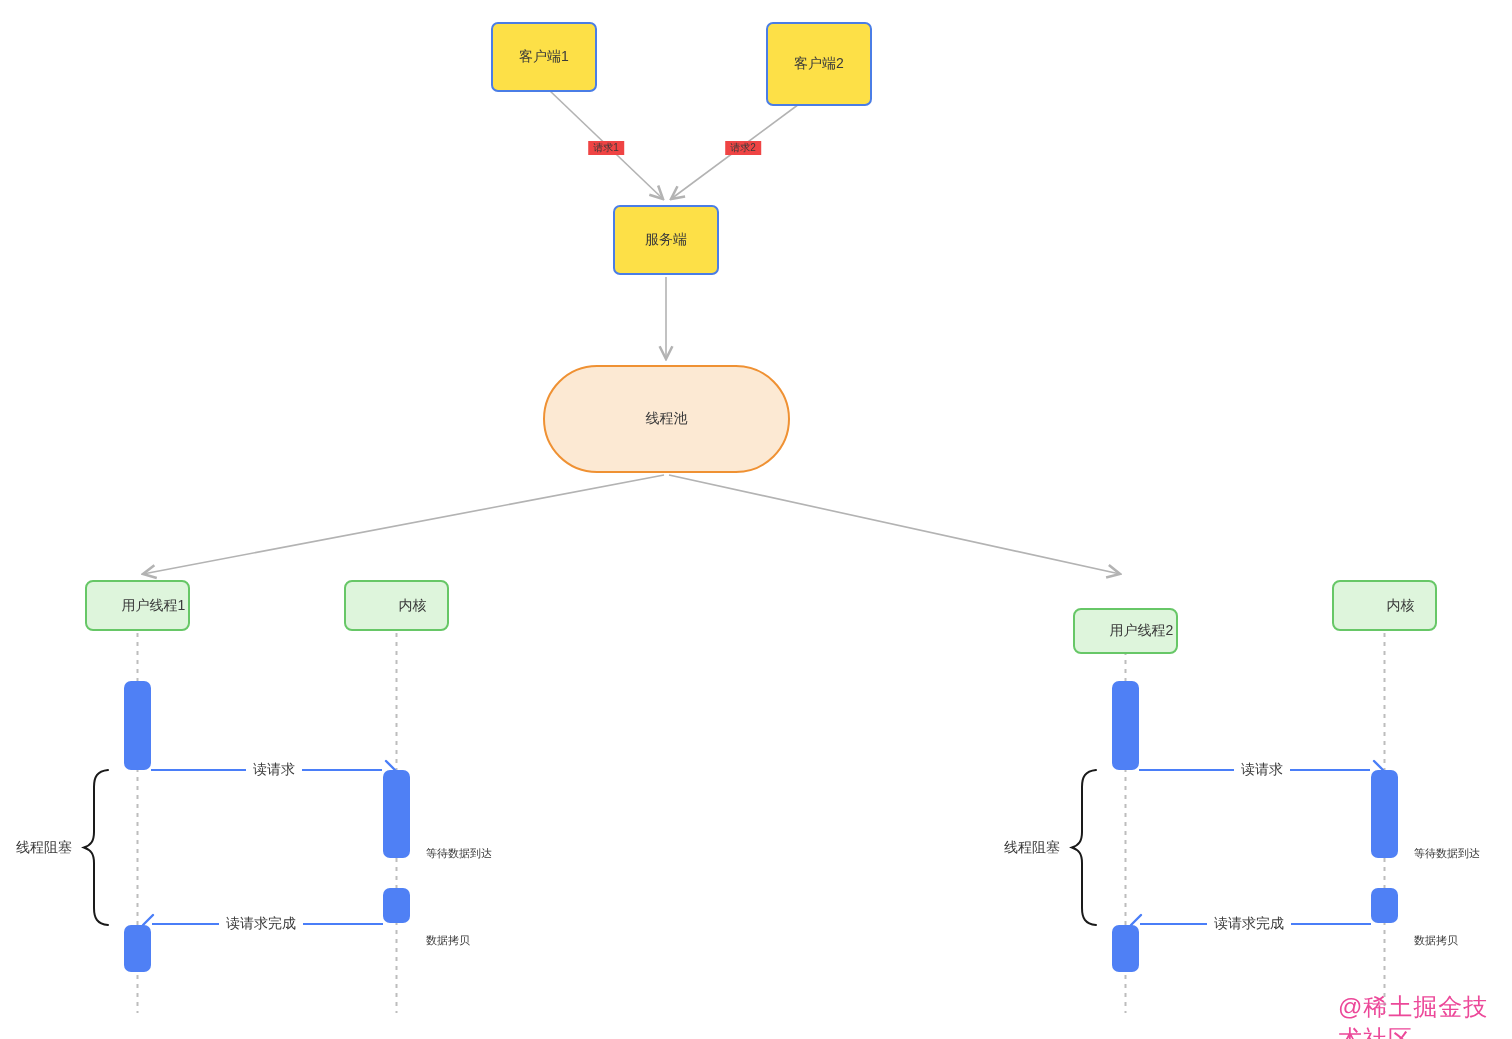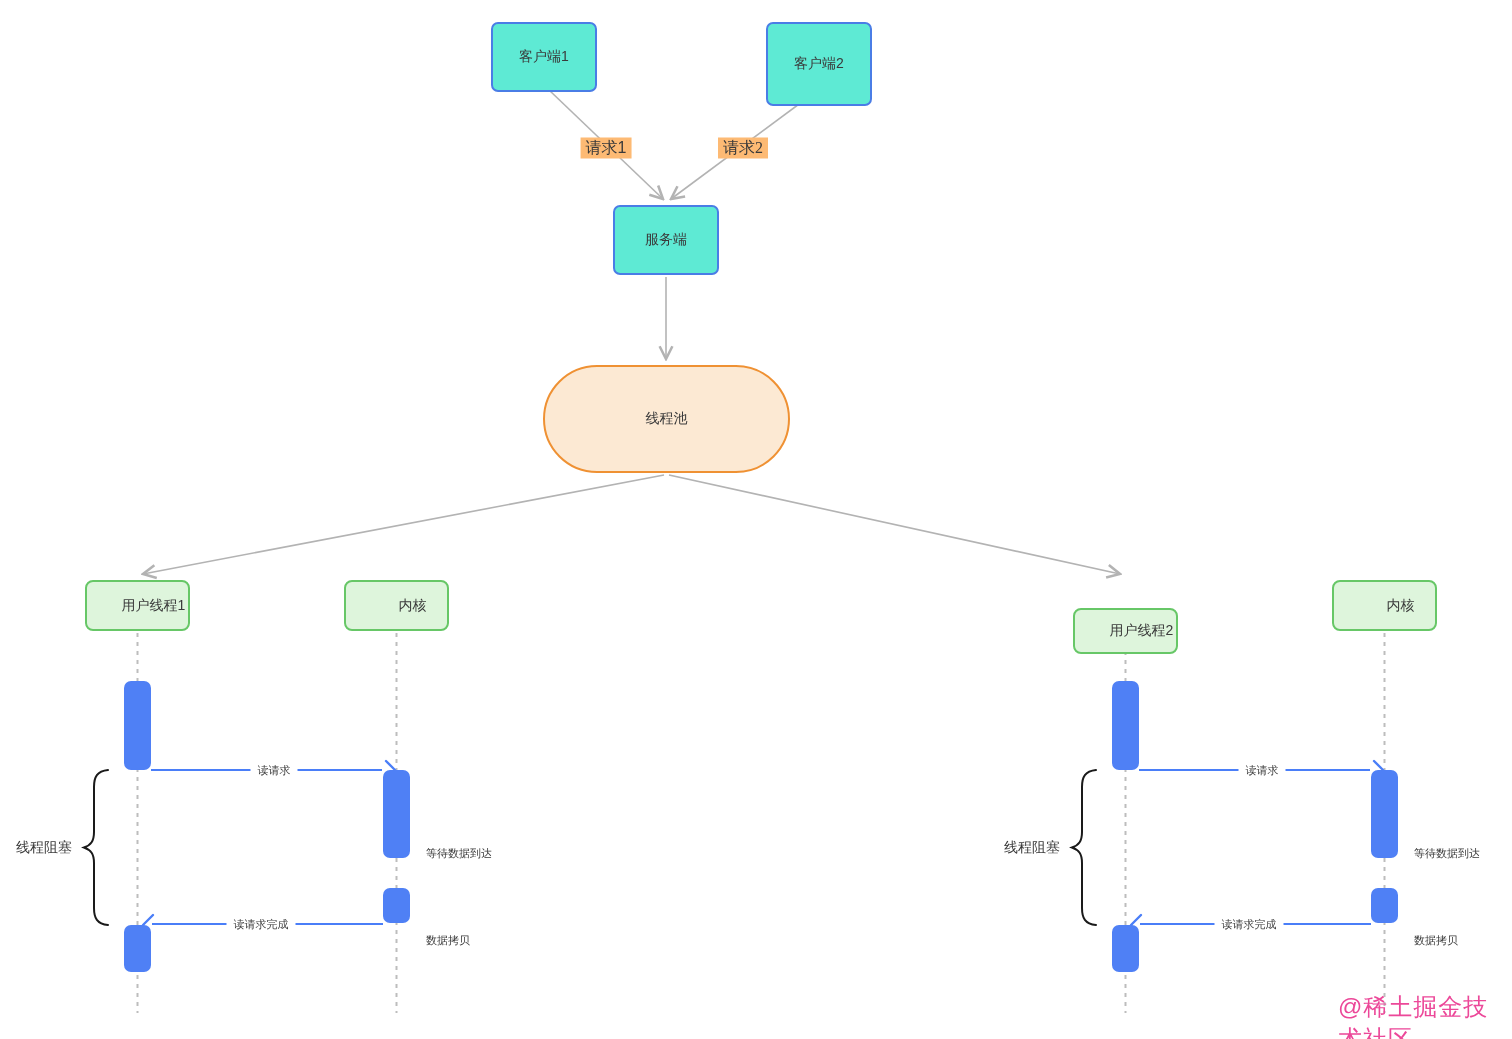--- a/index.html
+++ b/index.html
@@ -5,31 +5,31 @@
   html,body { margin:0; padding:0; background:#ffffff; }
   .canvas {
     position:relative; width:1512px; height:1039px; overflow:hidden;
     background:#ffffff; font-family:"Liberation Sans", sans-serif; color:#3a3a3a;
   }
   svg.layer { position:absolute; left:0; top:0; }
   .node {
     position:absolute; display:flex; align-items:center; justify-content:center;
     font-size:14px; box-sizing:border-box; white-space:nowrap; color:#3a3a3a;
   }
-  .blue-node   { background:#5eead4; border:2px solid #4a7de6; border-radius:7px; }
+  .blue-node   { background:#fde047; border:2px solid #4a7de6; border-radius:7px; }
   .green-node  { background:#def5dc; border:2px solid #67c767; border-radius:8px;padding-left:32px; }
   .pool-node   { background:#fce9d3; border:2px solid #ef9133; border-radius:54px; }
   .edge-label {
-    position:absolute; transform:translate(-50%,-50%); font-size:16px;
-    background:#fdba74; padding:0 5px; white-space:nowrap; color:#3a3a3a;
+    position:absolute; transform:translate(-50%,-50%); font-size:10px;
+    background:#ef4444; padding:0 5px; white-space:nowrap; color:#3a3a3a;
   }
   .seq { position:absolute; top:580px; width:512px; height:440px; }
   .bar { position:absolute; width:27px; background:#4f80f5; border-radius:7px; }
   .msg-label {
-    position:absolute; transform:translate(-50%,-50%); font-size:11px;
+    position:absolute; transform:translate(-50%,-50%); font-size:14px;
     background:#ffffff; padding:0 7px; white-space:nowrap; color:#3a3a3a;
   }
   .side-label { position:absolute; transform:translateY(-50%); font-size:11px; white-space:nowrap; color:#3a3a3a;margin-top:33px; }
   .blocked-label { position:absolute; transform:translate(-100%,-50%); font-size:14px; white-space:nowrap; color:#3a3a3a;font-family:Liberation Mono, monospace; }
   .watermark { position:absolute; left:1338px; top:991px; font-size:24px; color:#ec4899; letter-spacing:1px; }
 </style>
 </head>
 <body>
 
 <div class="canvas">
@@ -47,21 +47,21 @@
     <line x1="669" y1="475" x2="1120" y2="574" stroke="#b3b3b3" stroke-width="1.6" marker-end="url(#ah)"></line>
   </svg>
 
   <div class="node blue-node" style="left:491px;top:22px;width:106px;height:70px;">
     <span>客户端1</span>
   </div>
   <div class="node blue-node" style="left:766px;top:22px;width:106px;height:84px;">
     <span>客户端2</span>
   </div>
   <div class="edge-label" style="left:606px;top:148px;">请求1</div>
-  <div class="edge-label" style="left:743px;top:148px;font-family:Liberation Serif, serif;">请求2</div>
+  <div class="edge-label" style="left:743px;top:148px;">请求2</div>
   <div class="node blue-node" style="left:613px;top:205px;width:106px;height:70px;">
     <span>服务端</span>
   </div>
   <div class="node pool-node" style="left:543px;top:365px;width:247px;height:108px;">
     <span>线程池</span>
   </div>
 
   <section class="seq" style="left:0px;">
     <svg class="layer" width="512" height="440">
       <line x1="137.5" y1="53" x2="137.5" y2="433" stroke="#bdbdbd" stroke-width="2" stroke-dasharray="4 5"></line>

